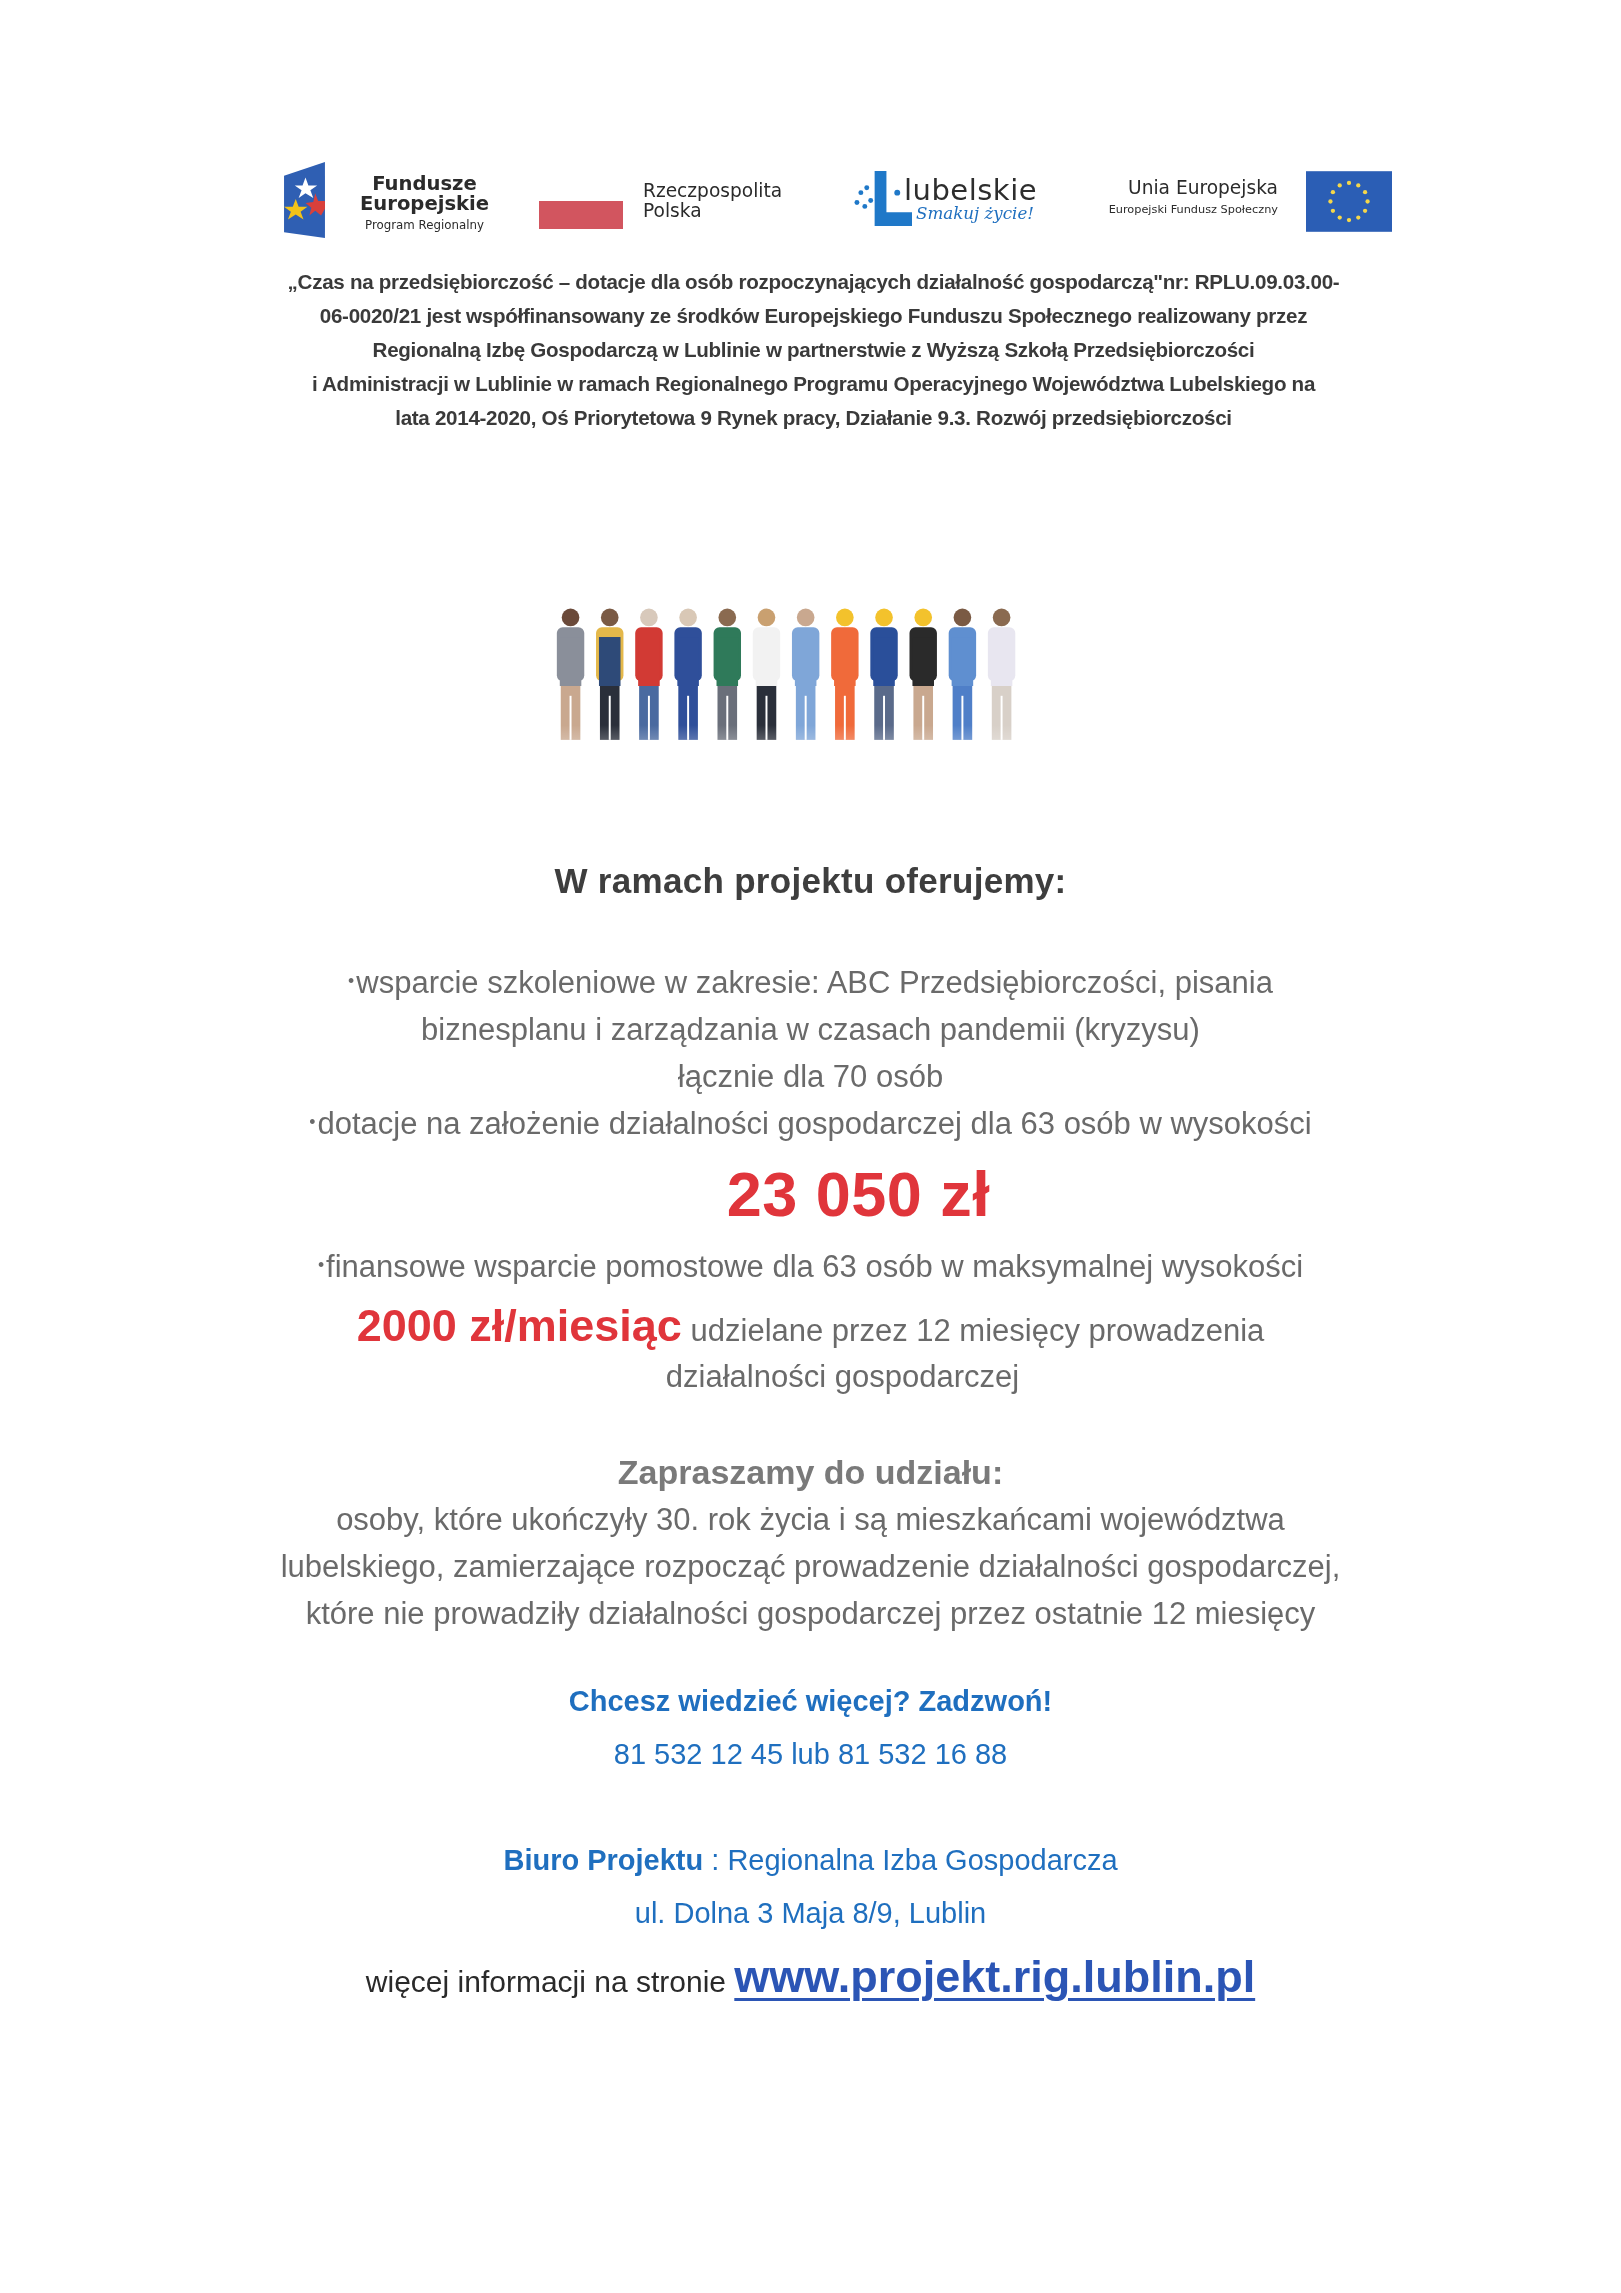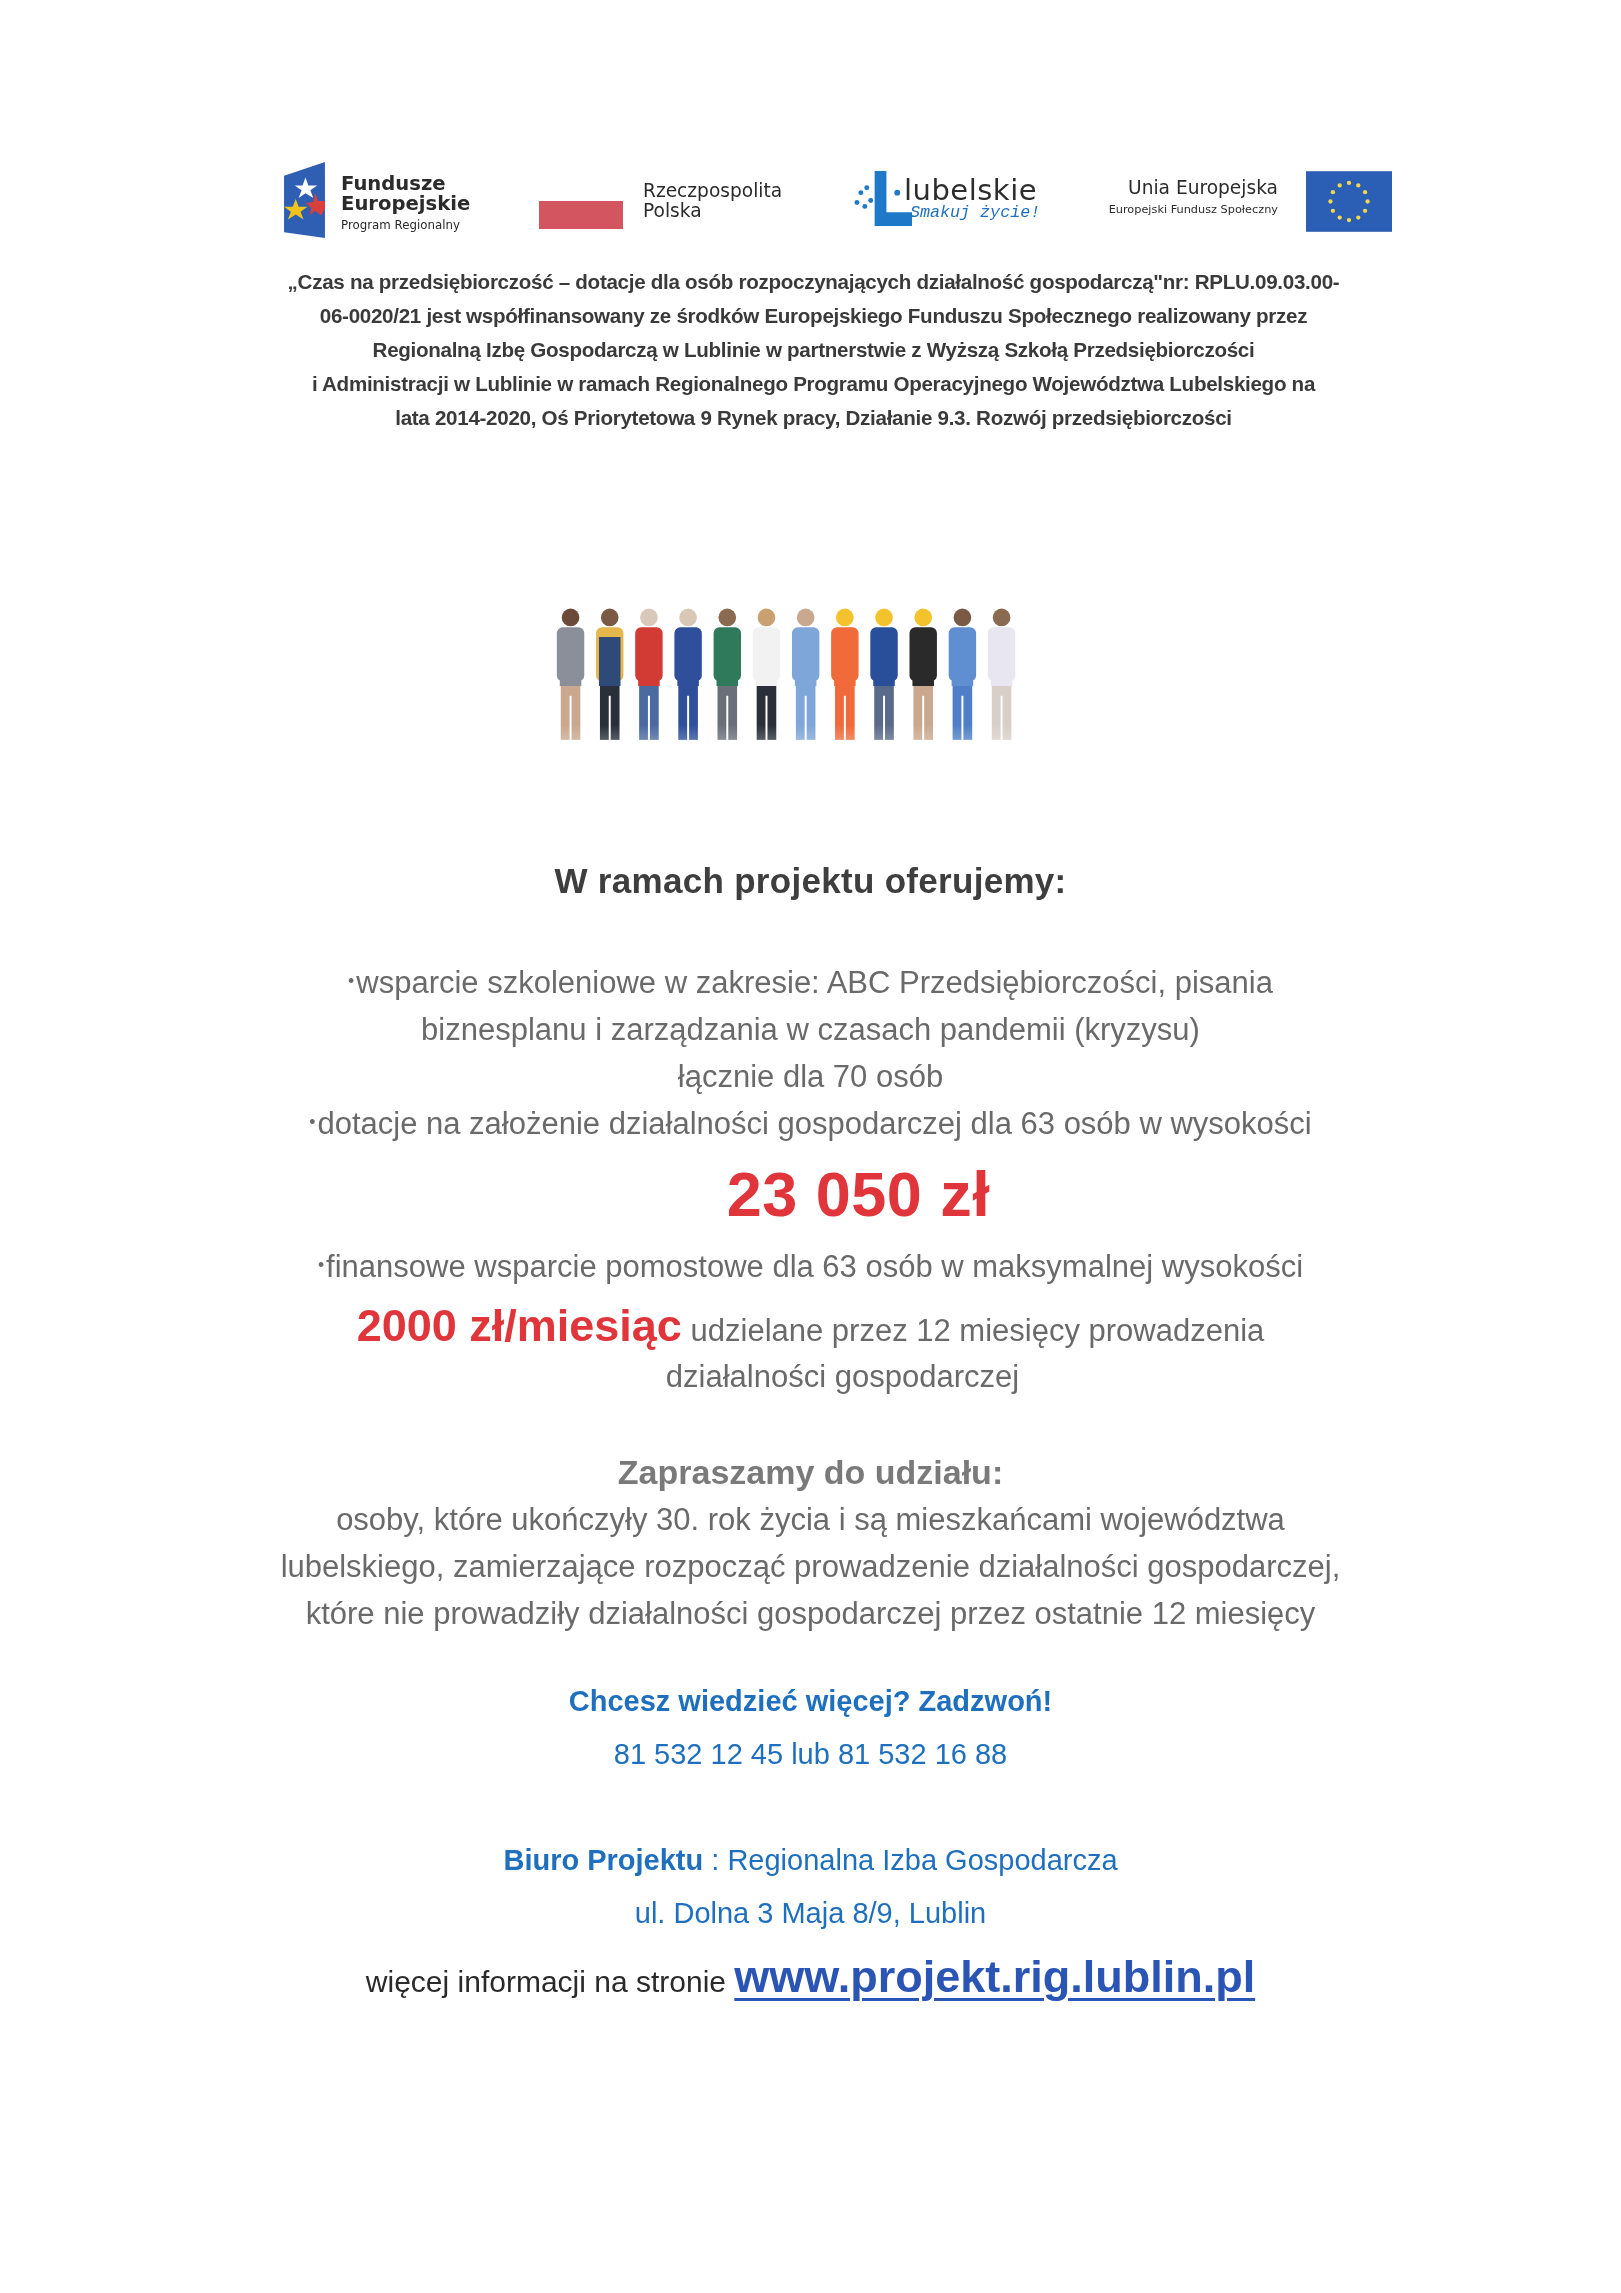--- a/index.html
+++ b/index.html
@@ -41,21 +41,21 @@
   .blue { color: #1f6fbf; }
   .blue-bold { color: #1f6fbf; font-weight: bold; }
   .contact { font-size: 29px; }
   .more-info { color: #2a2a2a; font-size: 30px; }
   .url { color: #2b55b5; font-weight: bold; font-size: 45px; text-decoration: underline;
          text-decoration-thickness: 2.9px; text-underline-offset: 5.9px; }
 </style>
 </head>
 <body>
 
-<div class="abs" style="left:284px; top:162px; width:216px; height:76px;">
+<div class="abs" style="left:284px; top:162px; width:216px; height:76px;text-align:center;">
   <svg width="41" height="76" viewBox="0 0 42 78" style="position:absolute; left:0; top:0;">
     <polygon points="0,14 42,0 42,78 0,72" fill="#2f5fb3"></polygon>
     <polygon points="22,16 25,24 34,24 27,29 30,37 22,32 15,37 18,29 11,24 19,24" fill="#ffffff"></polygon>
     <polygon points="12,38 15,46 24,46 17,51 20,59 12,54 4,59 7,51 0,46 9,46" fill="#f2c318"></polygon>
     <polygon points="32,32 35,40 42,40 42,48 38,55 32,50 26,55 28,47 22,42 30,41" fill="#d9403b"></polygon>
   </svg>
   <div class="logo-text-dark" style="position:absolute; left:57px; top:11.8px; width:167px;">
     <div class="fe-title">Fundusze</div>
     <div class="fe-title">Europejskie</div>
     <div class="fe-sub">Program Regionalny</div>
@@ -76,21 +76,21 @@
     <circle cx="8" cy="22" r="2.5" fill="#1f78c8"></circle>
     <circle cx="14" cy="17" r="2.5" fill="#1f78c8"></circle>
     <circle cx="4" cy="32" r="2.5" fill="#1f78c8"></circle>
     <circle cx="12" cy="36" r="2.5" fill="#1f78c8"></circle>
     <circle cx="18" cy="30" r="2.5" fill="#1f78c8"></circle>
     <circle cx="45" cy="22" r="3" fill="#1f78c8"></circle>
     <circle cx="40" cy="32" r="2.5" fill="#ffffff"></circle>
   </svg>
   <div style="position:absolute; left:51px; top:5.9px;">
     <div class="lub-word">lubelskie</div>
-    <div class="lub-slogan" style="margin-left:6px;font-family:Liberation Mono, monospace;">Smakuj życie!</div>
+    <div class="lub-slogan" style="margin-left:12px;">Smakuj życie!</div>
   </div>
 </div>
 
 <div class="abs" style="left:1078px; top:169px; width:314px; height:65px;">
   <div class="logo-text-dark" style="position:absolute; right:114px; top:7.8px; width:225px;">
     <div class="ue-title">Unia Europejska</div>
     <div class="ue-sub">Europejski Fundusz Społeczny</div>
   </div>
   <svg width="86" height="61" viewBox="0 0 88 62" style="position:absolute; right:0; top:2px;">
     <rect width="88" height="62" fill="#2b5eb5"></rect>

